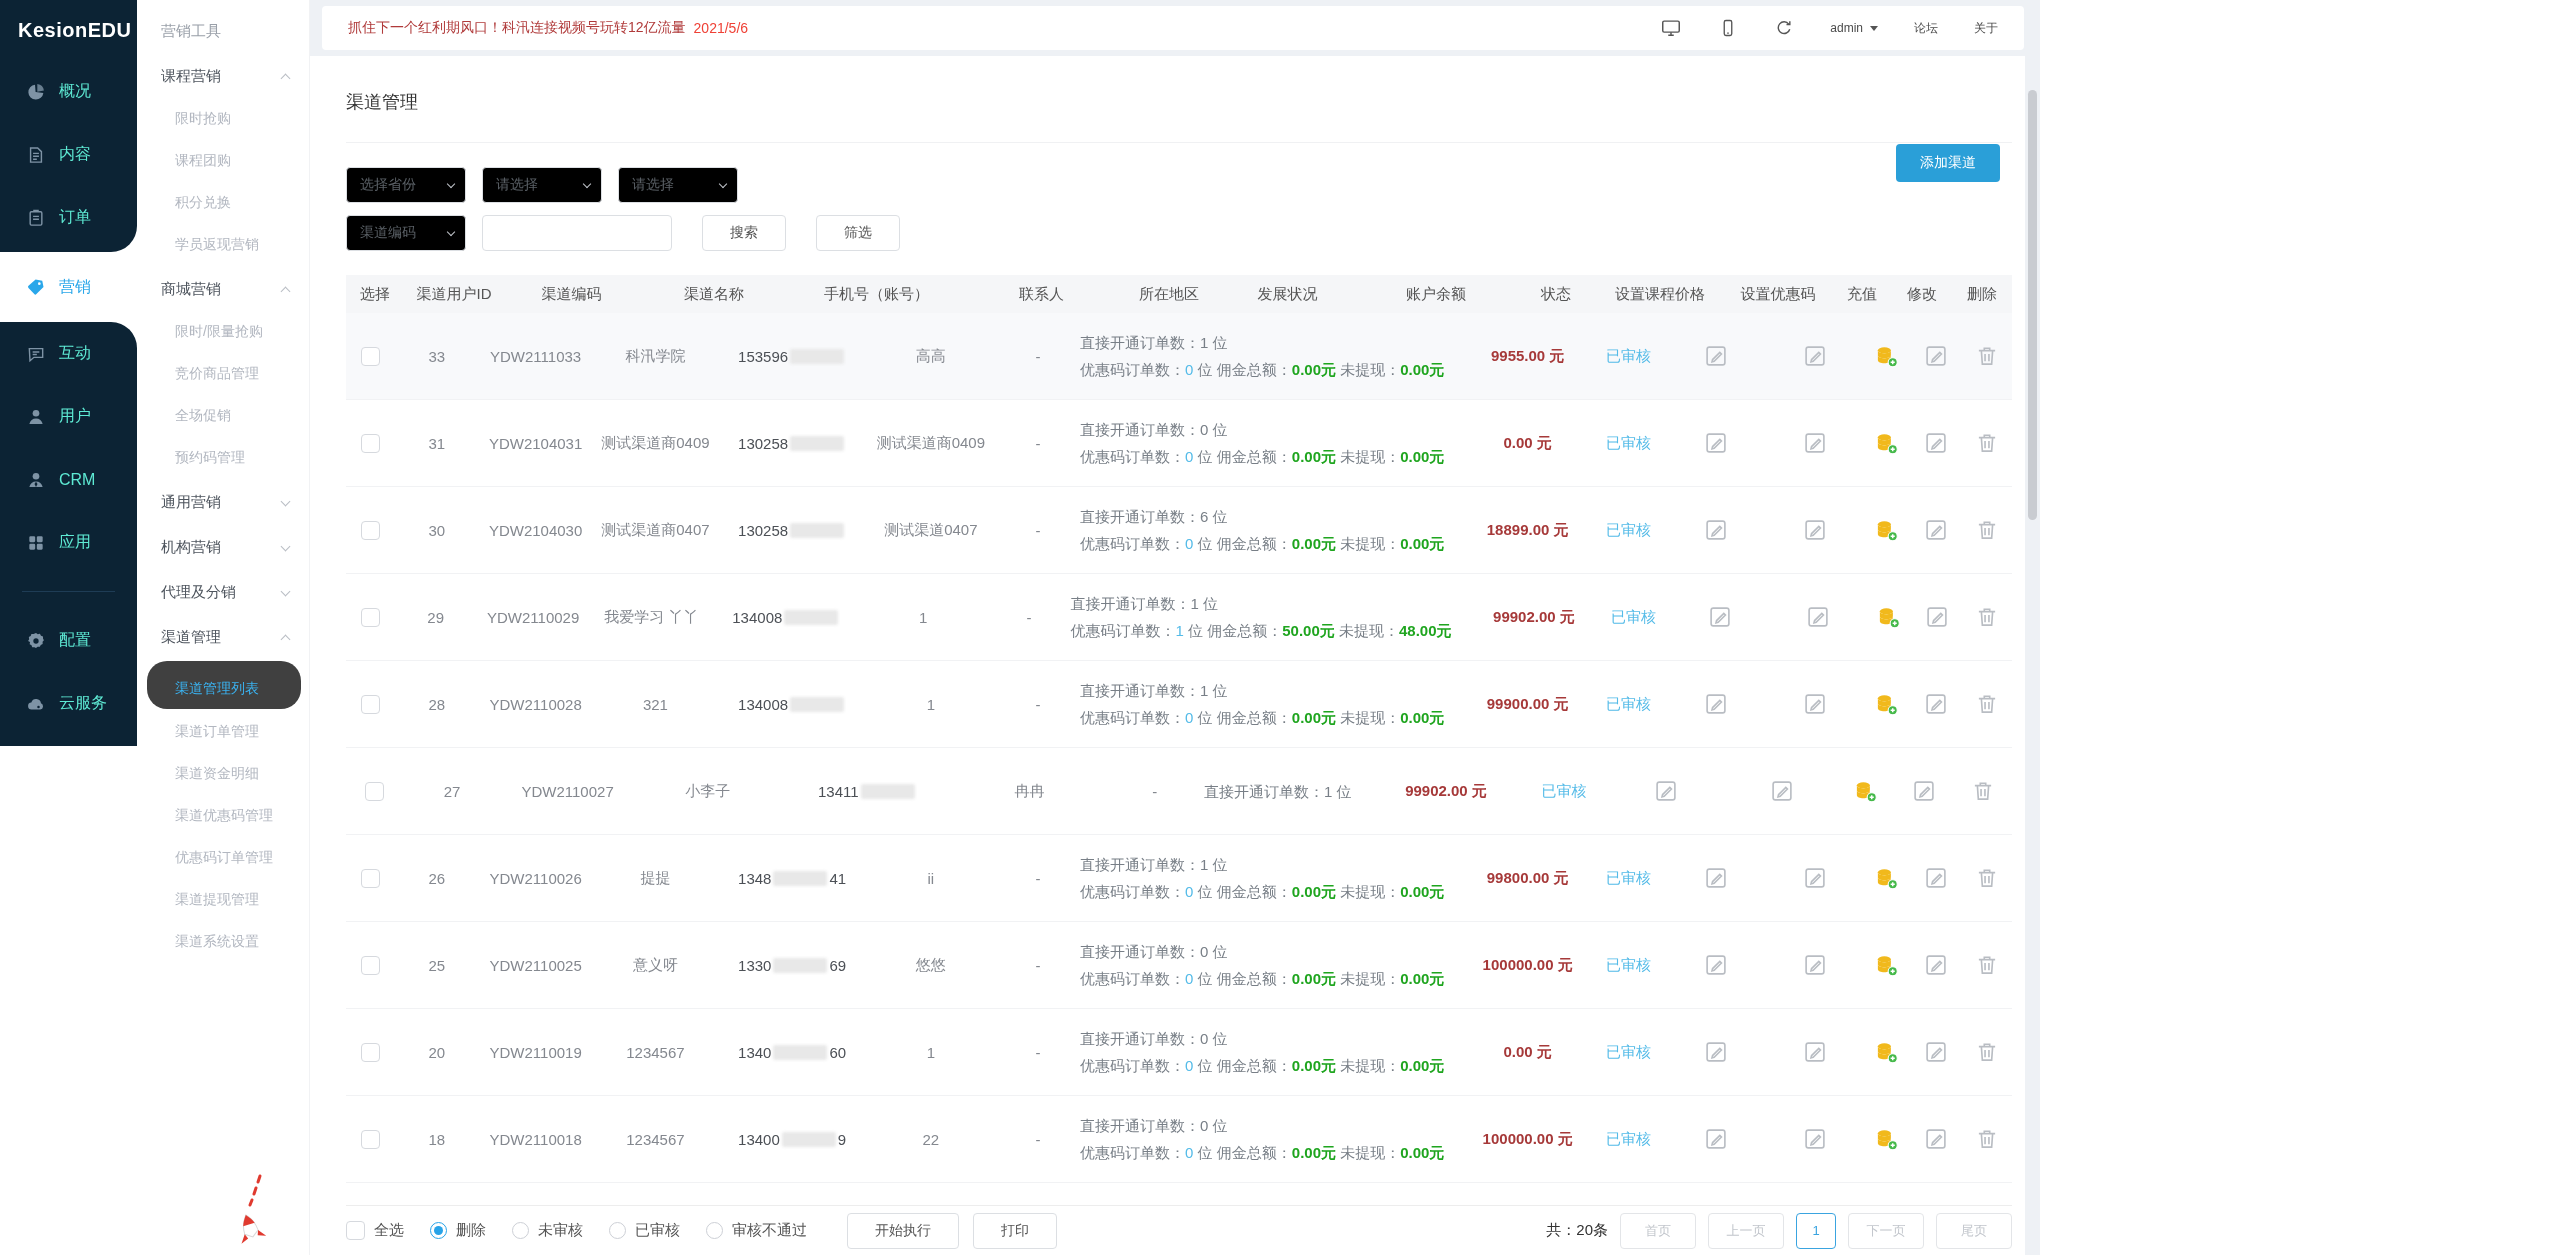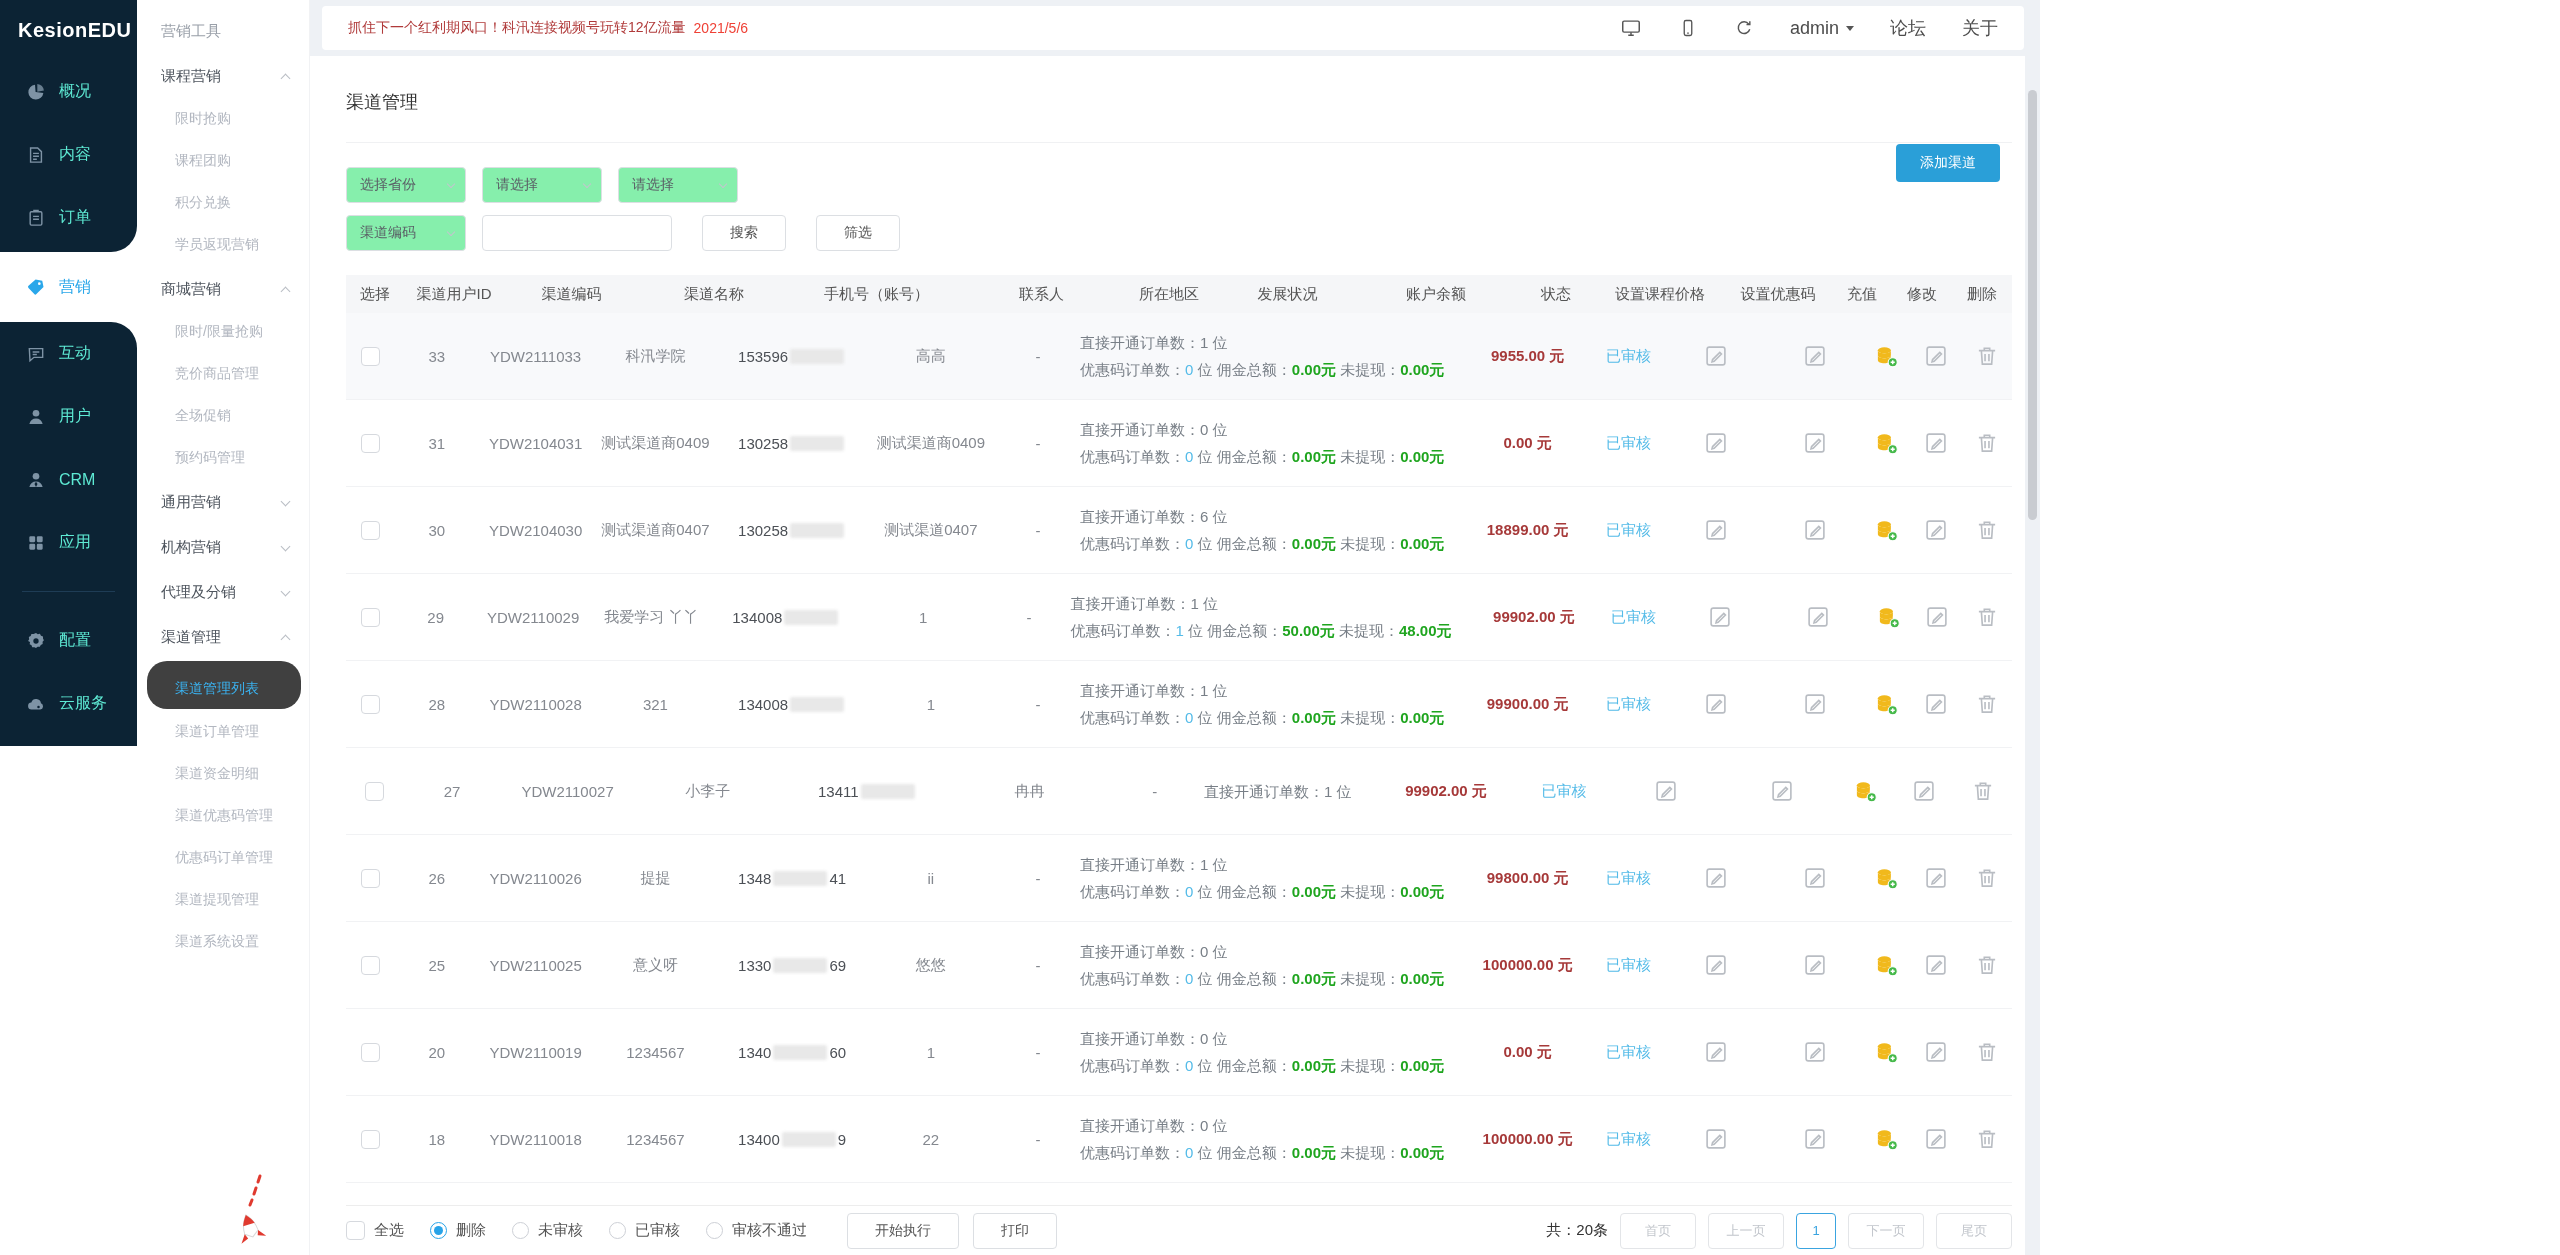--- a/index.html
+++ b/index.html
@@ -27,35 +27,35 @@
   .side-item.active { background:#404040; color:#3ab2f0; border-radius:20px; margin:2px 8px 2px 10px; padding:19px 0 11px 28px; }
   .chev { display:inline-block; width:7px; height:7px; border-right:1.6px solid #b9bdc4; border-bottom:1.6px solid #b9bdc4; transform:rotate(45deg); margin-top:-3px; }
   .chev.up { transform:rotate(-135deg); margin-top:4px; }
 
   
   .main { position:absolute; left:310px; top:0; right:0; bottom:0; background:#fff; }
   .top-strip { position:absolute; top:0; left:0; right:0; height:56px; background:#eef1f5; }
   .topbar-card { position:absolute; top:6px; left:12px; right:16px; height:44px; background:#fff; border-radius:4px; display:flex; align-items:center; padding:0 26px; }
   .notice { font-size:14px; color:#b03a3a; }
   .notice-date { font-size:14px; color:#ef4136; margin-left:8px; }
-  .topbar-right { margin-left:auto; display:flex; align-items:center; gap:36px; font-size:18px; color:#4c4c4c; }
+  .topbar-right { margin-left:auto; display:flex; align-items:center; gap:36px; font-size:12px; color:#4c4c4c; }
   .tb-icon { display:inline-flex; cursor:pointer; }
   .admin { display:flex; align-items:center; cursor:pointer; }
   .caret-down { width:0; height:0; border-left:4.5px solid transparent; border-right:4.5px solid transparent; border-top:5.5px solid #555; display:inline-block; margin-left:7px; }
   .tb-link { cursor:pointer; }
 
   .content { position:absolute; top:56px; left:0; right:0; bottom:0; background:#fff; }
   .page-head { padding:34px 0 0 36px; }
   .page-title { font-size:18px; color:#333; }
   .add-btn { position:absolute; top:88px; right:40px; background:#2a9fd8; color:#fff; font-size:14px; padding:10px 24px; border-radius:4px; border:none; cursor:pointer; }
   .head-rule { margin:28px 28px 0 36px; border-bottom:1px solid #f0f1f3; }
 
   .filters { padding:24px 0 0 36px; }
   .filter-row { display:flex; align-items:center; gap:16px; margin-bottom:12px; }
-  .select { width:120px; height:36px; border:1px solid #dcdfe3; border-radius:4px; background:#86efac; display:flex; align-items:center; justify-content:space-between; padding:0 11px 0 13px; font-size:14px; color:#5a6066; cursor:pointer; }
+  .select { width:120px; height:36px; border:1px solid #dcdfe3; border-radius:4px; background:#000000; display:flex; align-items:center; justify-content:space-between; padding:0 11px 0 13px; font-size:14px; color:#5a6066; cursor:pointer; }
   .select .chev { border-color:#c2c6cc; width:6px; height:6px; }
   .f-input { width:190px; height:36px; border:1px solid #dcdfe3; border-radius:4px; font-size:14px; padding:0 10px; color:#555; outline:none; font-family:inherit; }
   .btn-plain { height:36px; padding:0 27px; background:#fff; border:1px solid #dcdfe3; border-radius:4px; font-size:14px; color:#555; cursor:pointer; font-family:inherit; }
   .btn-plain.ml { margin-left:14px; }
 
   
   .table { margin:24px 28px 0 36px; }
   .thead { display:flex; align-items:center; background:#f5f6f8; height:38px; font-size:15px; color:#555; }
   .hcell { display:flex; justify-content:center; text-align:center; }
   .trow { display:flex; align-items:center; min-height:87px; border-bottom:1px solid #f1f2f4; font-size:15px; color:#84888f; background:#fff; }

